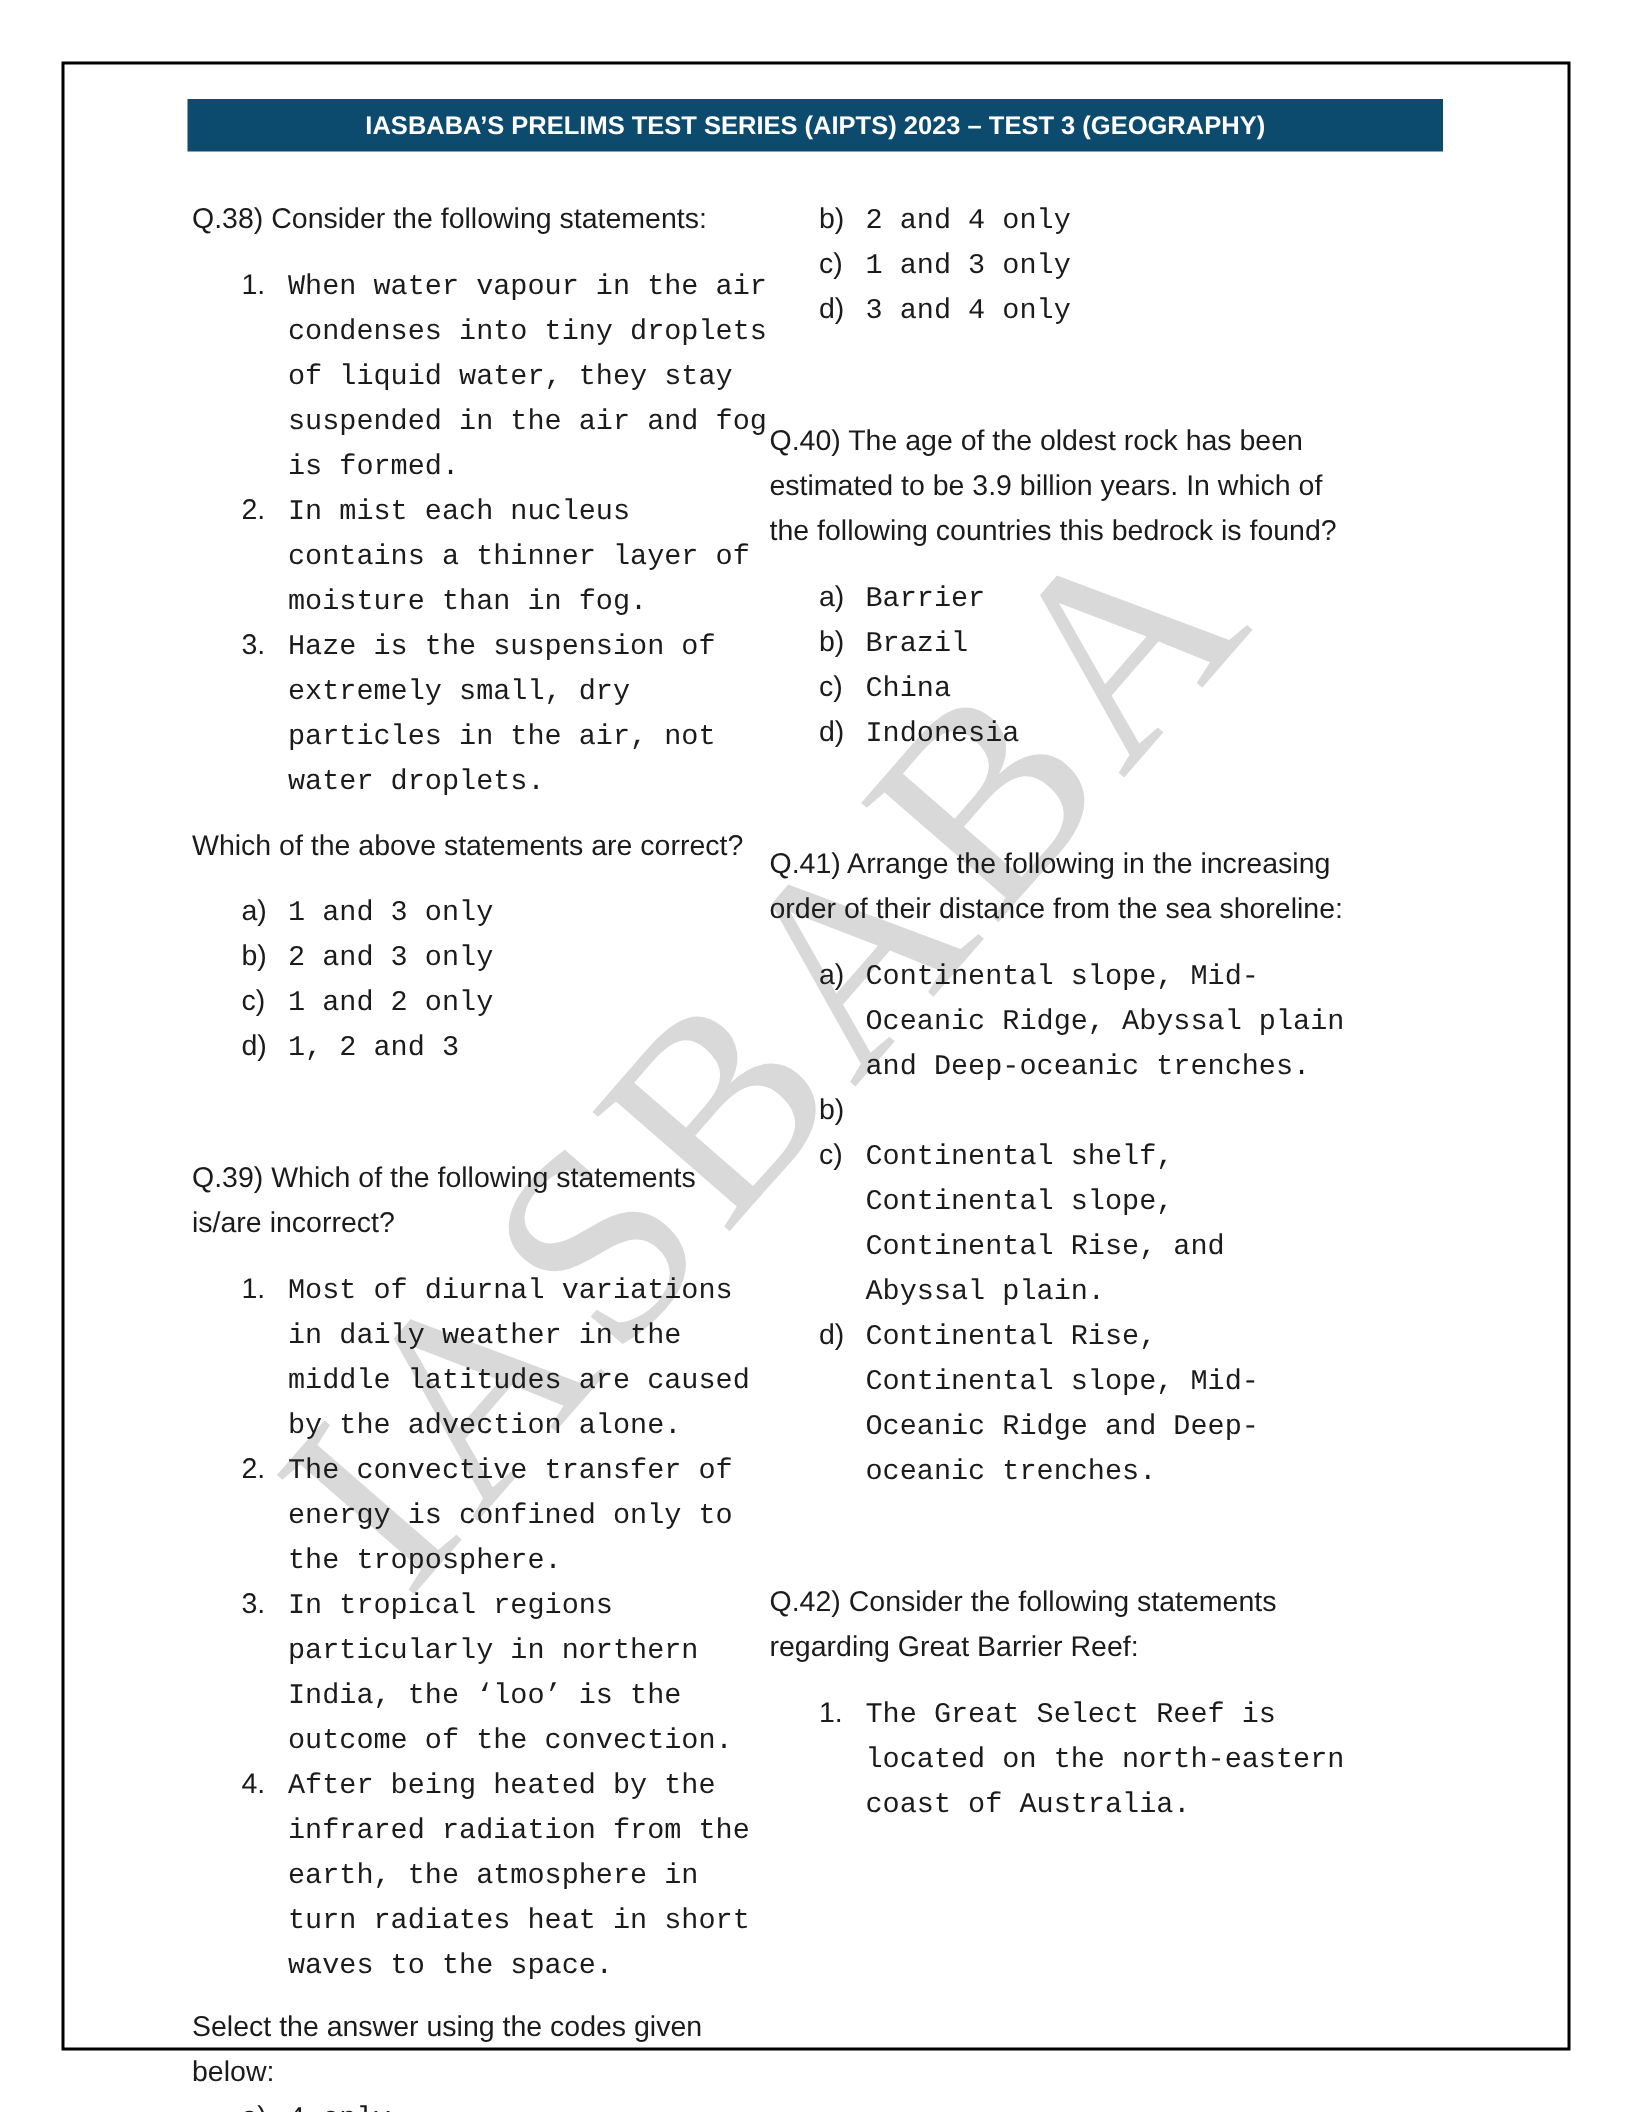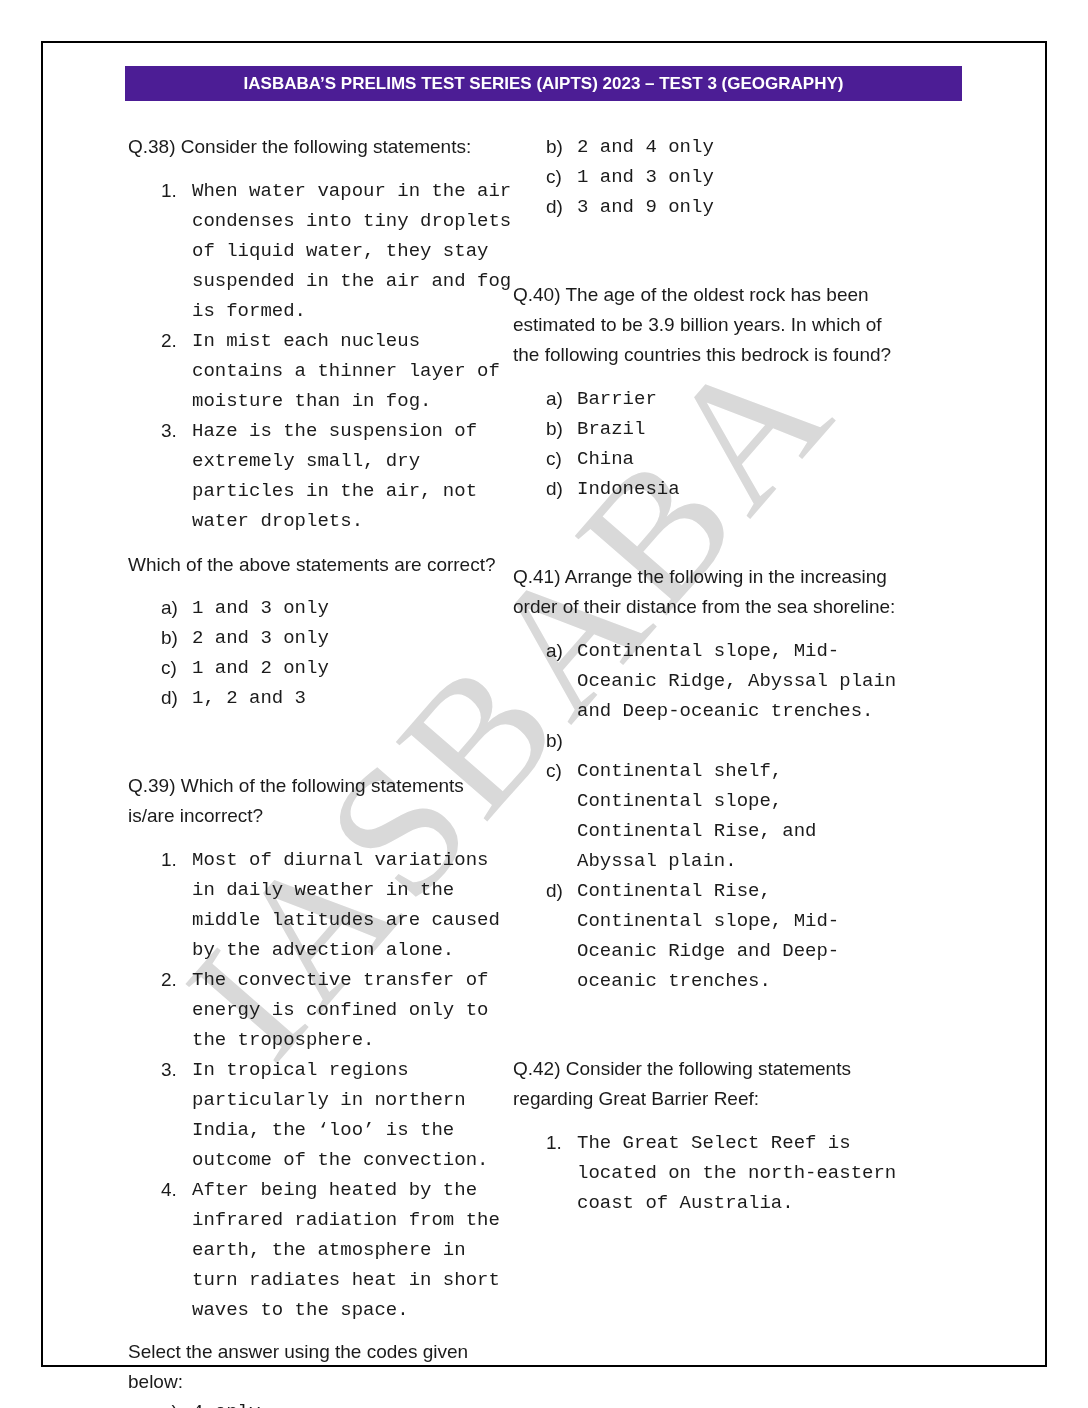--- a/index.html
+++ b/index.html
@@ -32,21 +32,21 @@
     white-space: nowrap;
     z-index: 0;
     user-select: none;
   }
   .banner {
     position: absolute;
     left: 125px;
     top: 66px;
     width: 837px;
     height: 35px;
-    background: #4c1d95;
+    background: #0c4a6e;
     display: flex;
     align-items: center;
     justify-content: center;
     z-index: 2;
   }
   .banner-text {
     color: #ffffff;
     font-weight: 700;
     font-size: 17px;
   }
@@ -170,21 +170,21 @@
       <div class="row ind">
         <span class="marker">b)</span>
         <span class="rtext">2 and 4 only</span>
       </div>
       <div class="row ind">
         <span class="marker">c)</span>
         <span class="rtext">1 and 3 only</span>
       </div>
       <div class="row ind">
         <span class="marker">d)</span>
-        <span class="rtext">3 and 9 only</span>
+        <span class="rtext">3 and 4 only</span>
       </div>
     </section>
 
     <section class="qblock">
       <p class="mb14">Q.40) The age of the oldest rock has been estimated to be 3.9 billion years. In which of the following countries this bedrock is found?</p>
       <div>
         <div class="row ind">
           <span class="marker">a)</span>
           <span class="rtext">Barrier</span>
         </div>

